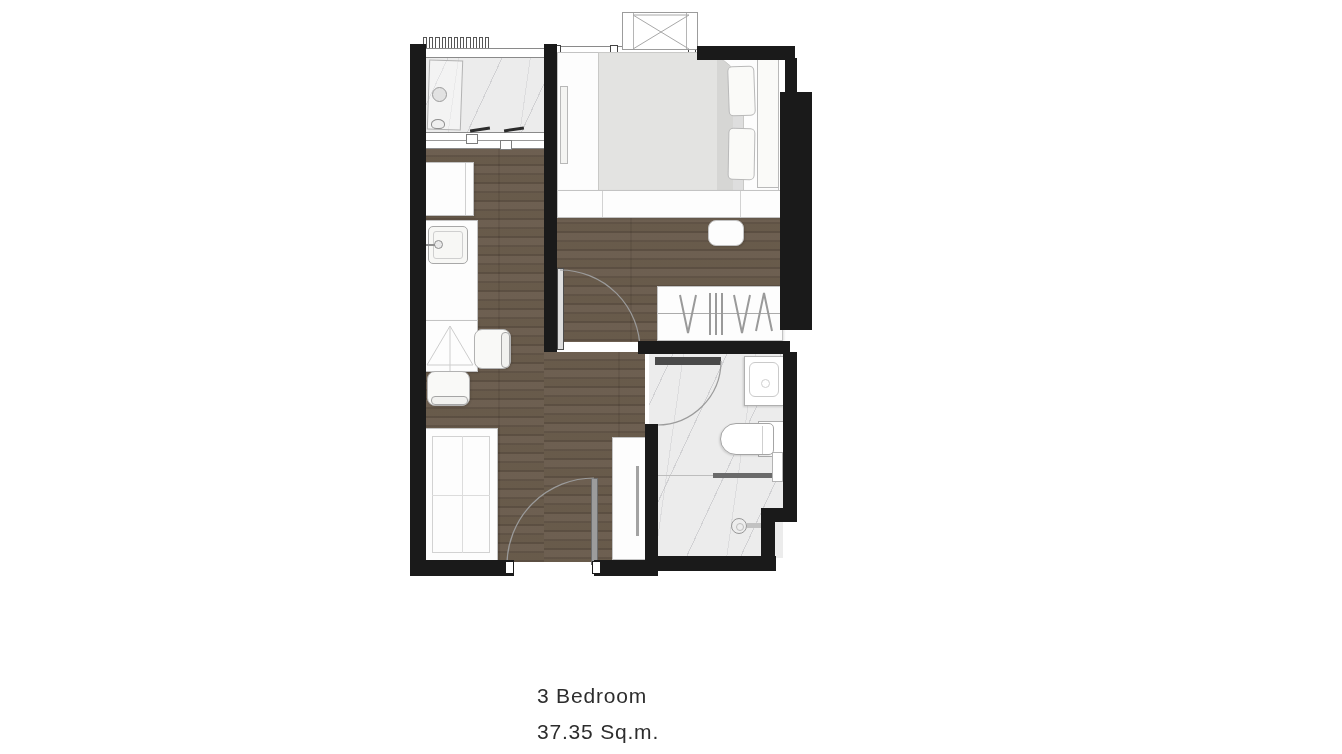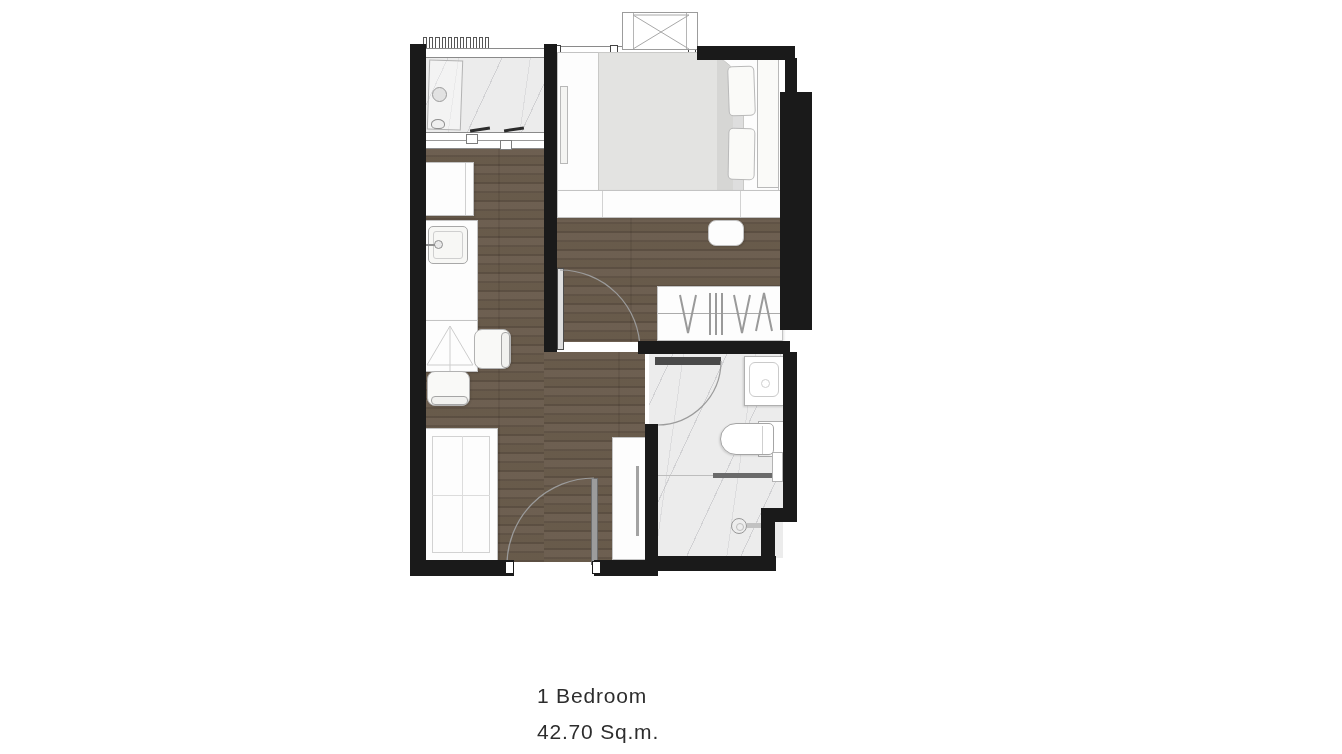--- a/index.html
+++ b/index.html
@@ -179,16 +179,16 @@
   <div class="wall" style="left:638px;top:341px;width:152px;height:13px;"></div>
   <div class="wall" style="left:645px;top:424px;width:13px;height:147px;"></div>
   <div class="wall" style="left:783px;top:352px;width:14px;height:165px;"></div>
   <div class="wall" style="left:761px;top:508px;width:36px;height:14px;"></div>
   <div class="wall" style="left:761px;top:520px;width:14px;height:50px;"></div>
   <div class="wall" style="left:645px;top:556px;width:131px;height:15px;"></div>
 
   <div class="abs" style="left:505px;top:561px;width:9px;height:13px;background:#fff;border:1px solid #1a1a1a;"></div>
   <div class="abs" style="left:592px;top:561px;width:9px;height:13px;background:#fff;border:1px solid #1a1a1a;"></div>
 
-  <div class="caption" style="left:537px;top:684px;">1 Bedroom</div>
-  <div class="caption" style="left:537px;top:720px;">42.70 Sq.m.</div>
+  <div class="caption" style="left:537px;top:684px;">3 Bedroom</div>
+  <div class="caption" style="left:537px;top:720px;">37.35 Sq.m.</div>
 
 </div>
 
 </body></html>

